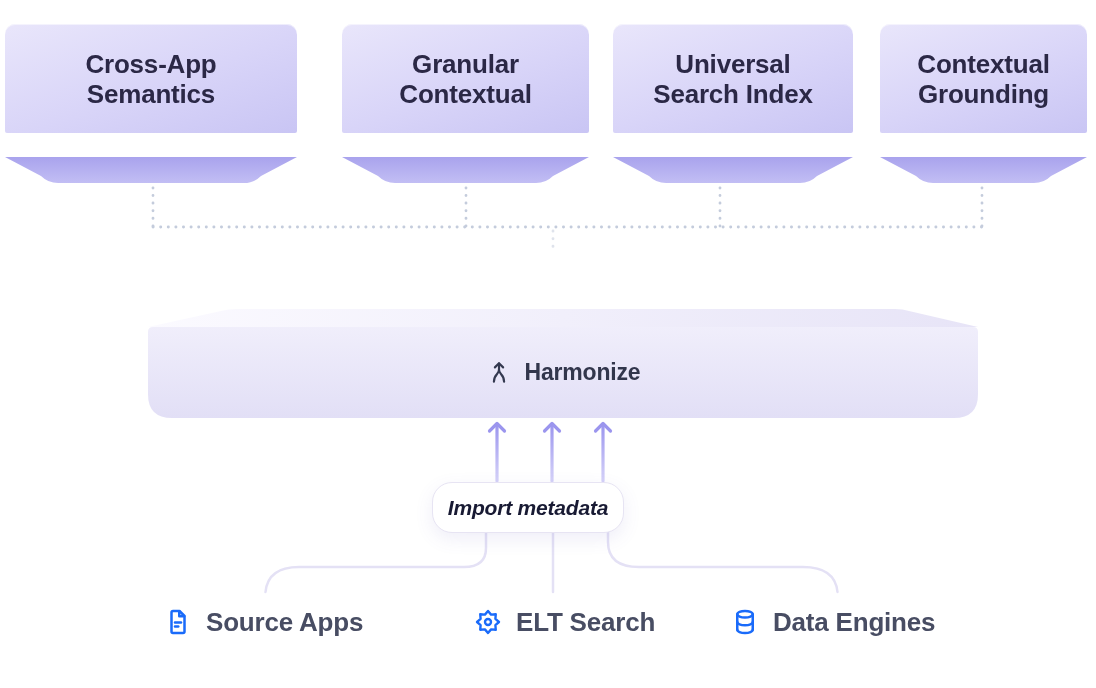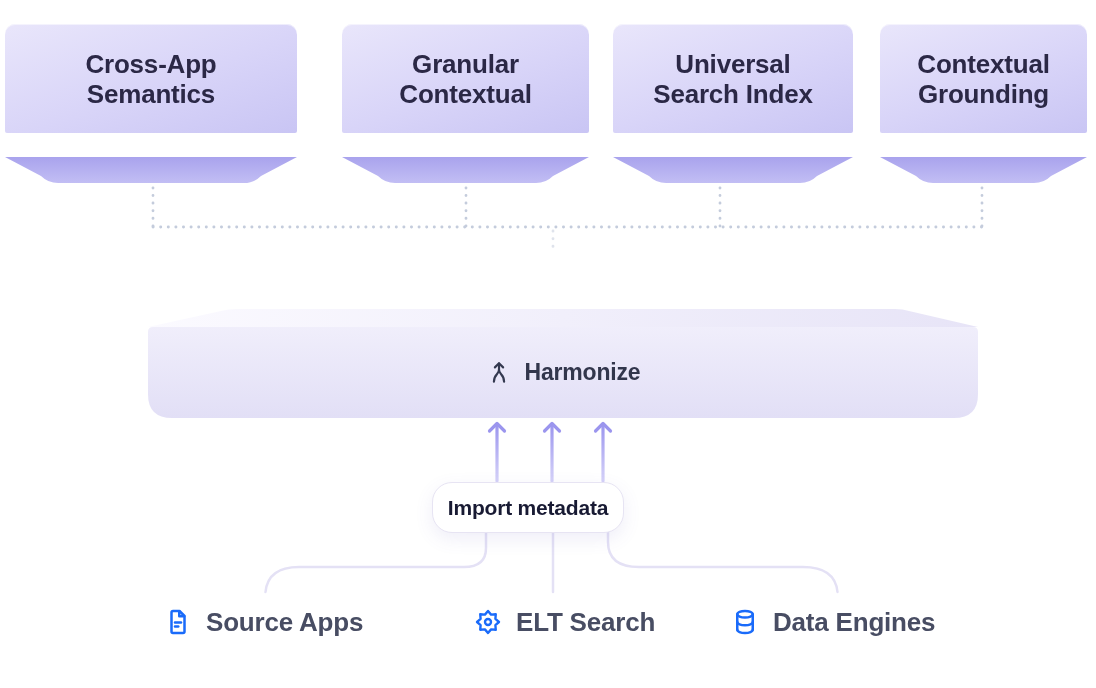--- a/index.html
+++ b/index.html
@@ -29,21 +29,21 @@
   }
   .platform-item{display:flex;align-items:center;gap:13px;}
   .platform-item .label{font-size:23px;font-weight:600;color:#32364c;letter-spacing:-.2px;}
   .platform-item svg{display:block;}
 
   
   #import-badge{
     position:absolute;left:432px;top:482px;width:190px;height:49px;z-index:3;
     background:#ffffff;border:1.5px solid #e7e4f3;border-radius:20px;
     box-shadow:0 6px 18px rgba(99,88,189,.10);
-    display:flex;align-items:center;justify-content:center;
+    display:flex;align-items:center;justify-content:center;font-style:italic;
   }
   #import-badge .label{font-size:21px;font-weight:700;color:#181a33;letter-spacing:-.2px;}
 
   
   .source-item{position:absolute;top:598px;height:48px;z-index:2;display:flex;align-items:center;gap:13px;}
   .source-item .label{font-size:26px;font-weight:600;color:#484d63;letter-spacing:-.2px;}
   .source-item svg{display:block;}
 </style>
 </head>
 <body>

